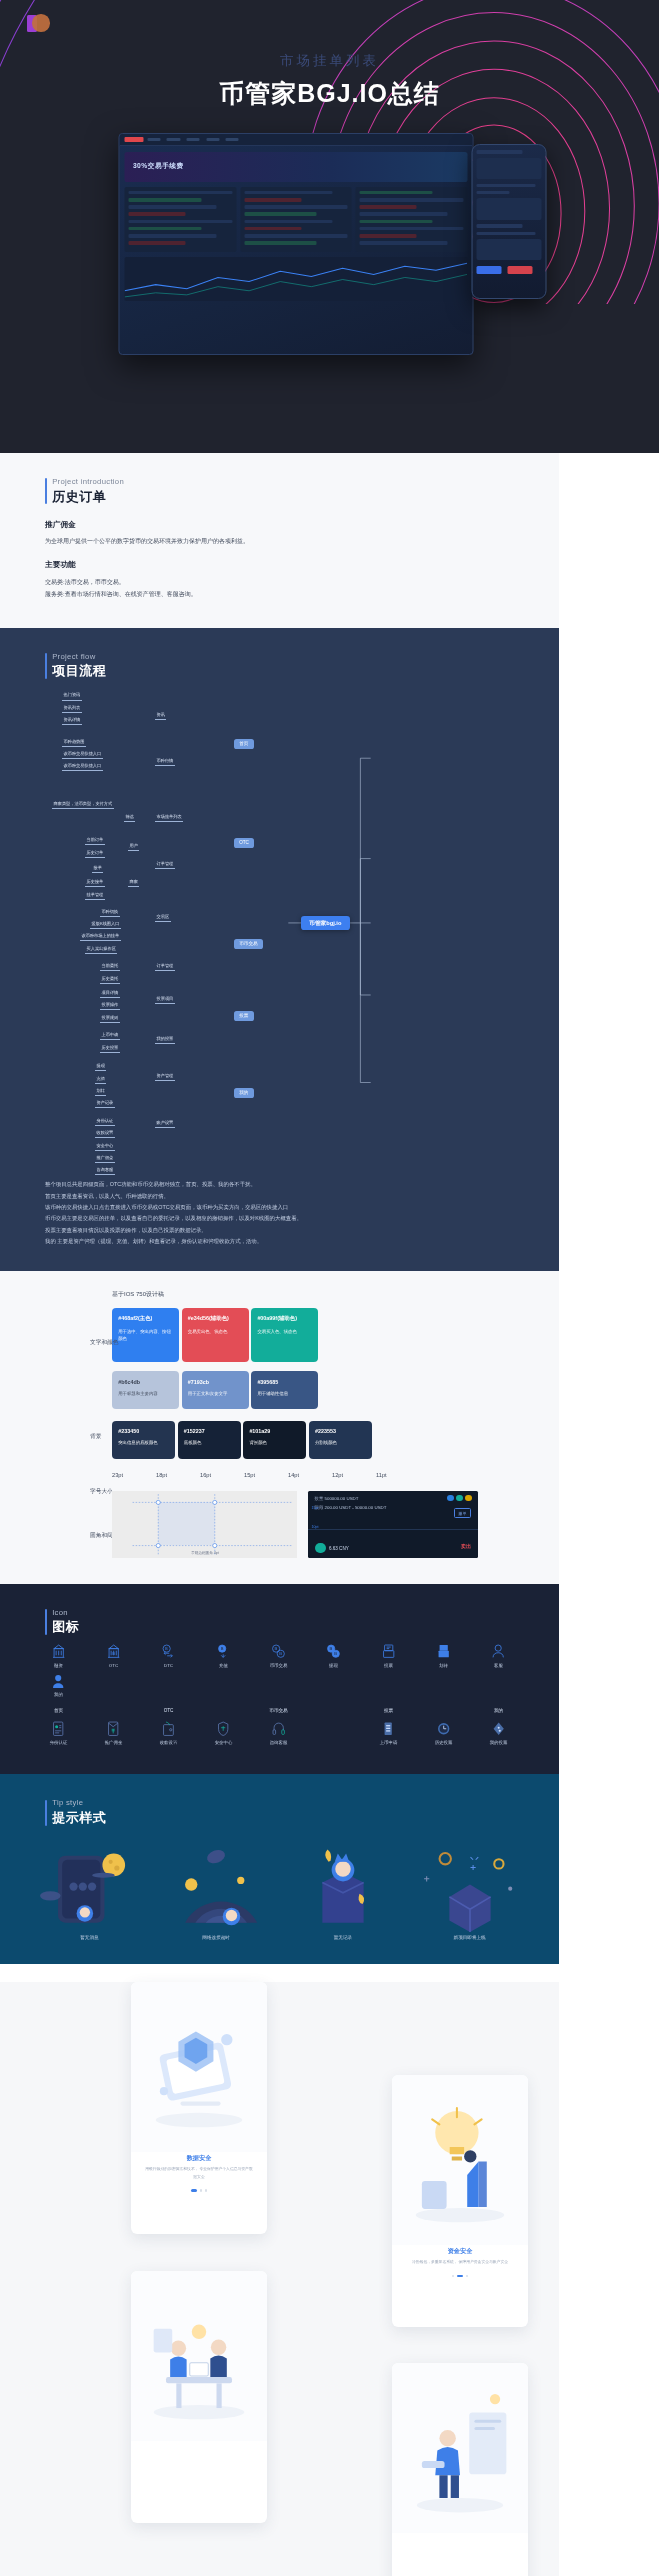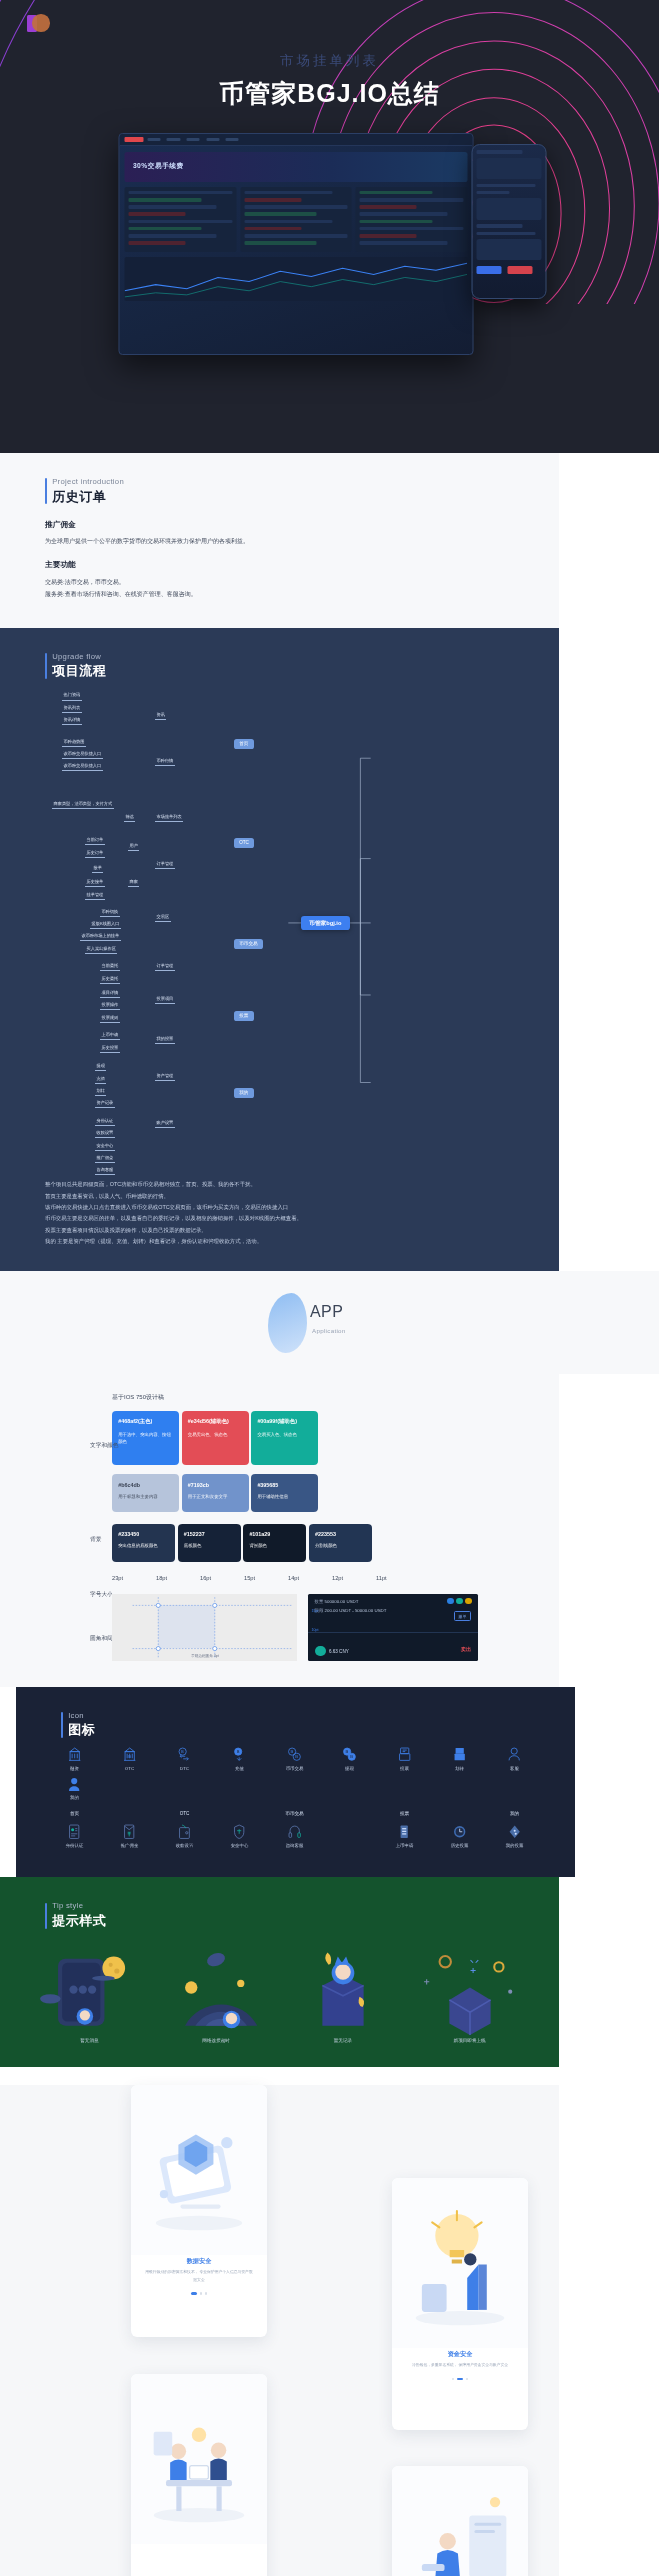--- a/index.html
+++ b/index.html
@@ -55,22 +55,22 @@
   .ph-line { height:3.1px; background:#24375c; border-radius:1px; margin-bottom:4.1px;}
   .ph-line.w70{width:70%} .ph-line.w50{width:50%} .ph-line.w90{width:90%}
   .ph-card { height:21.6px; background:#1d2e4e; border-radius:2.6px; margin-bottom:4.6px;}
   .ph-btn { height:8.2px; width:25px; background:#3a6ee8; border-radius:1.5px; display:inline-block; margin-right:3.1px;}
   .ph-btn.r { background:#d5434d;}
 
   
   .sec { width:559px; position:relative; }
   .sec-light { background:#f7f8fa; }
   .sec-navy  { background:#2b3a57; }
-  .sec-dark  { background:#1a2236;margin-left:16px; }
-  .sec-darker{ background:#14532d; }
+  .sec-dark  { background:#1a2236; }
+  .sec-darker{ background:#0c4a6e; }
   .sec-head { padding:23px 0 0 45px; }
   .sec-title-en { font-size:7.7px; letter-spacing:0.3px; color:#8e99ae; line-height:1.5;}
   .sec-title-cn { font-size:13px; font-weight:700; letter-spacing:0.5px; line-height:1.45;}
   .light .sec-title-cn { color:#1a2234;} .light .sec-title-en{color:#7c8698;}
   .ondark .sec-title-cn { color:#ffffff;} .ondark .sec-title-en{color:#aeb8cc;}
   .headblock{ position:relative; padding-left:7.2px; display:inline-block;}
   .headblock:before{ content:""; position:absolute; left:0; top:2.1px; bottom:2.1px; width:2.1px; background:#4a7fe0; border-radius:1px;}
 
   
   .intro { padding:0 45px 28px 45px; }
@@ -280,21 +280,21 @@
       <p>为全球用户提供一个公平的数字货币的交易环境并致力保护用户的各项利益。</p>
       <h4>主要功能</h4>
       <p>交易类:法币交易，币币交易。</p>
       <p>服务类:查看市场行情和咨询、在线资产管理、客服咨询。</p>
     </div>
   </section>
 
   <section class="sec sec-navy ondark">
     <div class="sec-head">
       <div class="headblock">
-        <div class="sec-title-en">Upgrade  flow</div>
+        <div class="sec-title-en">Project  flow</div>
         <div class="sec-title-cn">项目流程</div>
       </div>
     </div>
 
     <div class="flow-area">
       <svg class="mm-svg" viewBox="0 0 1280 950">
         <g fill="none" stroke="#b9c9e3" stroke-width="1.1">
 
           <path d="M680 470 H 700"></path>
           <path d="M700 470 V 150 H 720"></path>
@@ -370,25 +370,20 @@
     <div class="flow-notes">
       <p>整个项目总共是四级页面，OTC功能和币币交易相对独立，首页、投票、我的各不干扰。</p>
       <p>首页主要是查看资讯，以及人气、币种选取的行情。</p>
       <p>该币种的交易快捷入口点击直接进入币币交易或OTC交易页面，该币种为买卖方向，交易区的快捷入口</p>
       <p>币币交易主要是交易区的挂单，以及查看自己的委托记录，以及相应的撤销操作，以及对K线图的大概查看。</p>
       <p>投票主要查看项目情况以及投票的操作，以及自己投票的数据记录。</p>
       <p>我的 主要是资产管理（提现、充值、划转）和查看记录，身份认证和管理收款方式，活动。</p>
     </div>
   </section>
 
-  <div class="appmark">
-    <div class="blob"></div>
-    <div class="ap">APP</div>
-    <div class="ap2">Application</div>
-  </div>
 
   <section class="sec sec-light light">
 
     <div class="spec">
       <div class="spec-note">基于IOS 750设计稿</div>
 
       <div class="spec-brace" style="position:relative;">
         <div class="lbl-left" style="top:31px;">文字和颜色</div>
 
         <div class="swatch-row row1">

